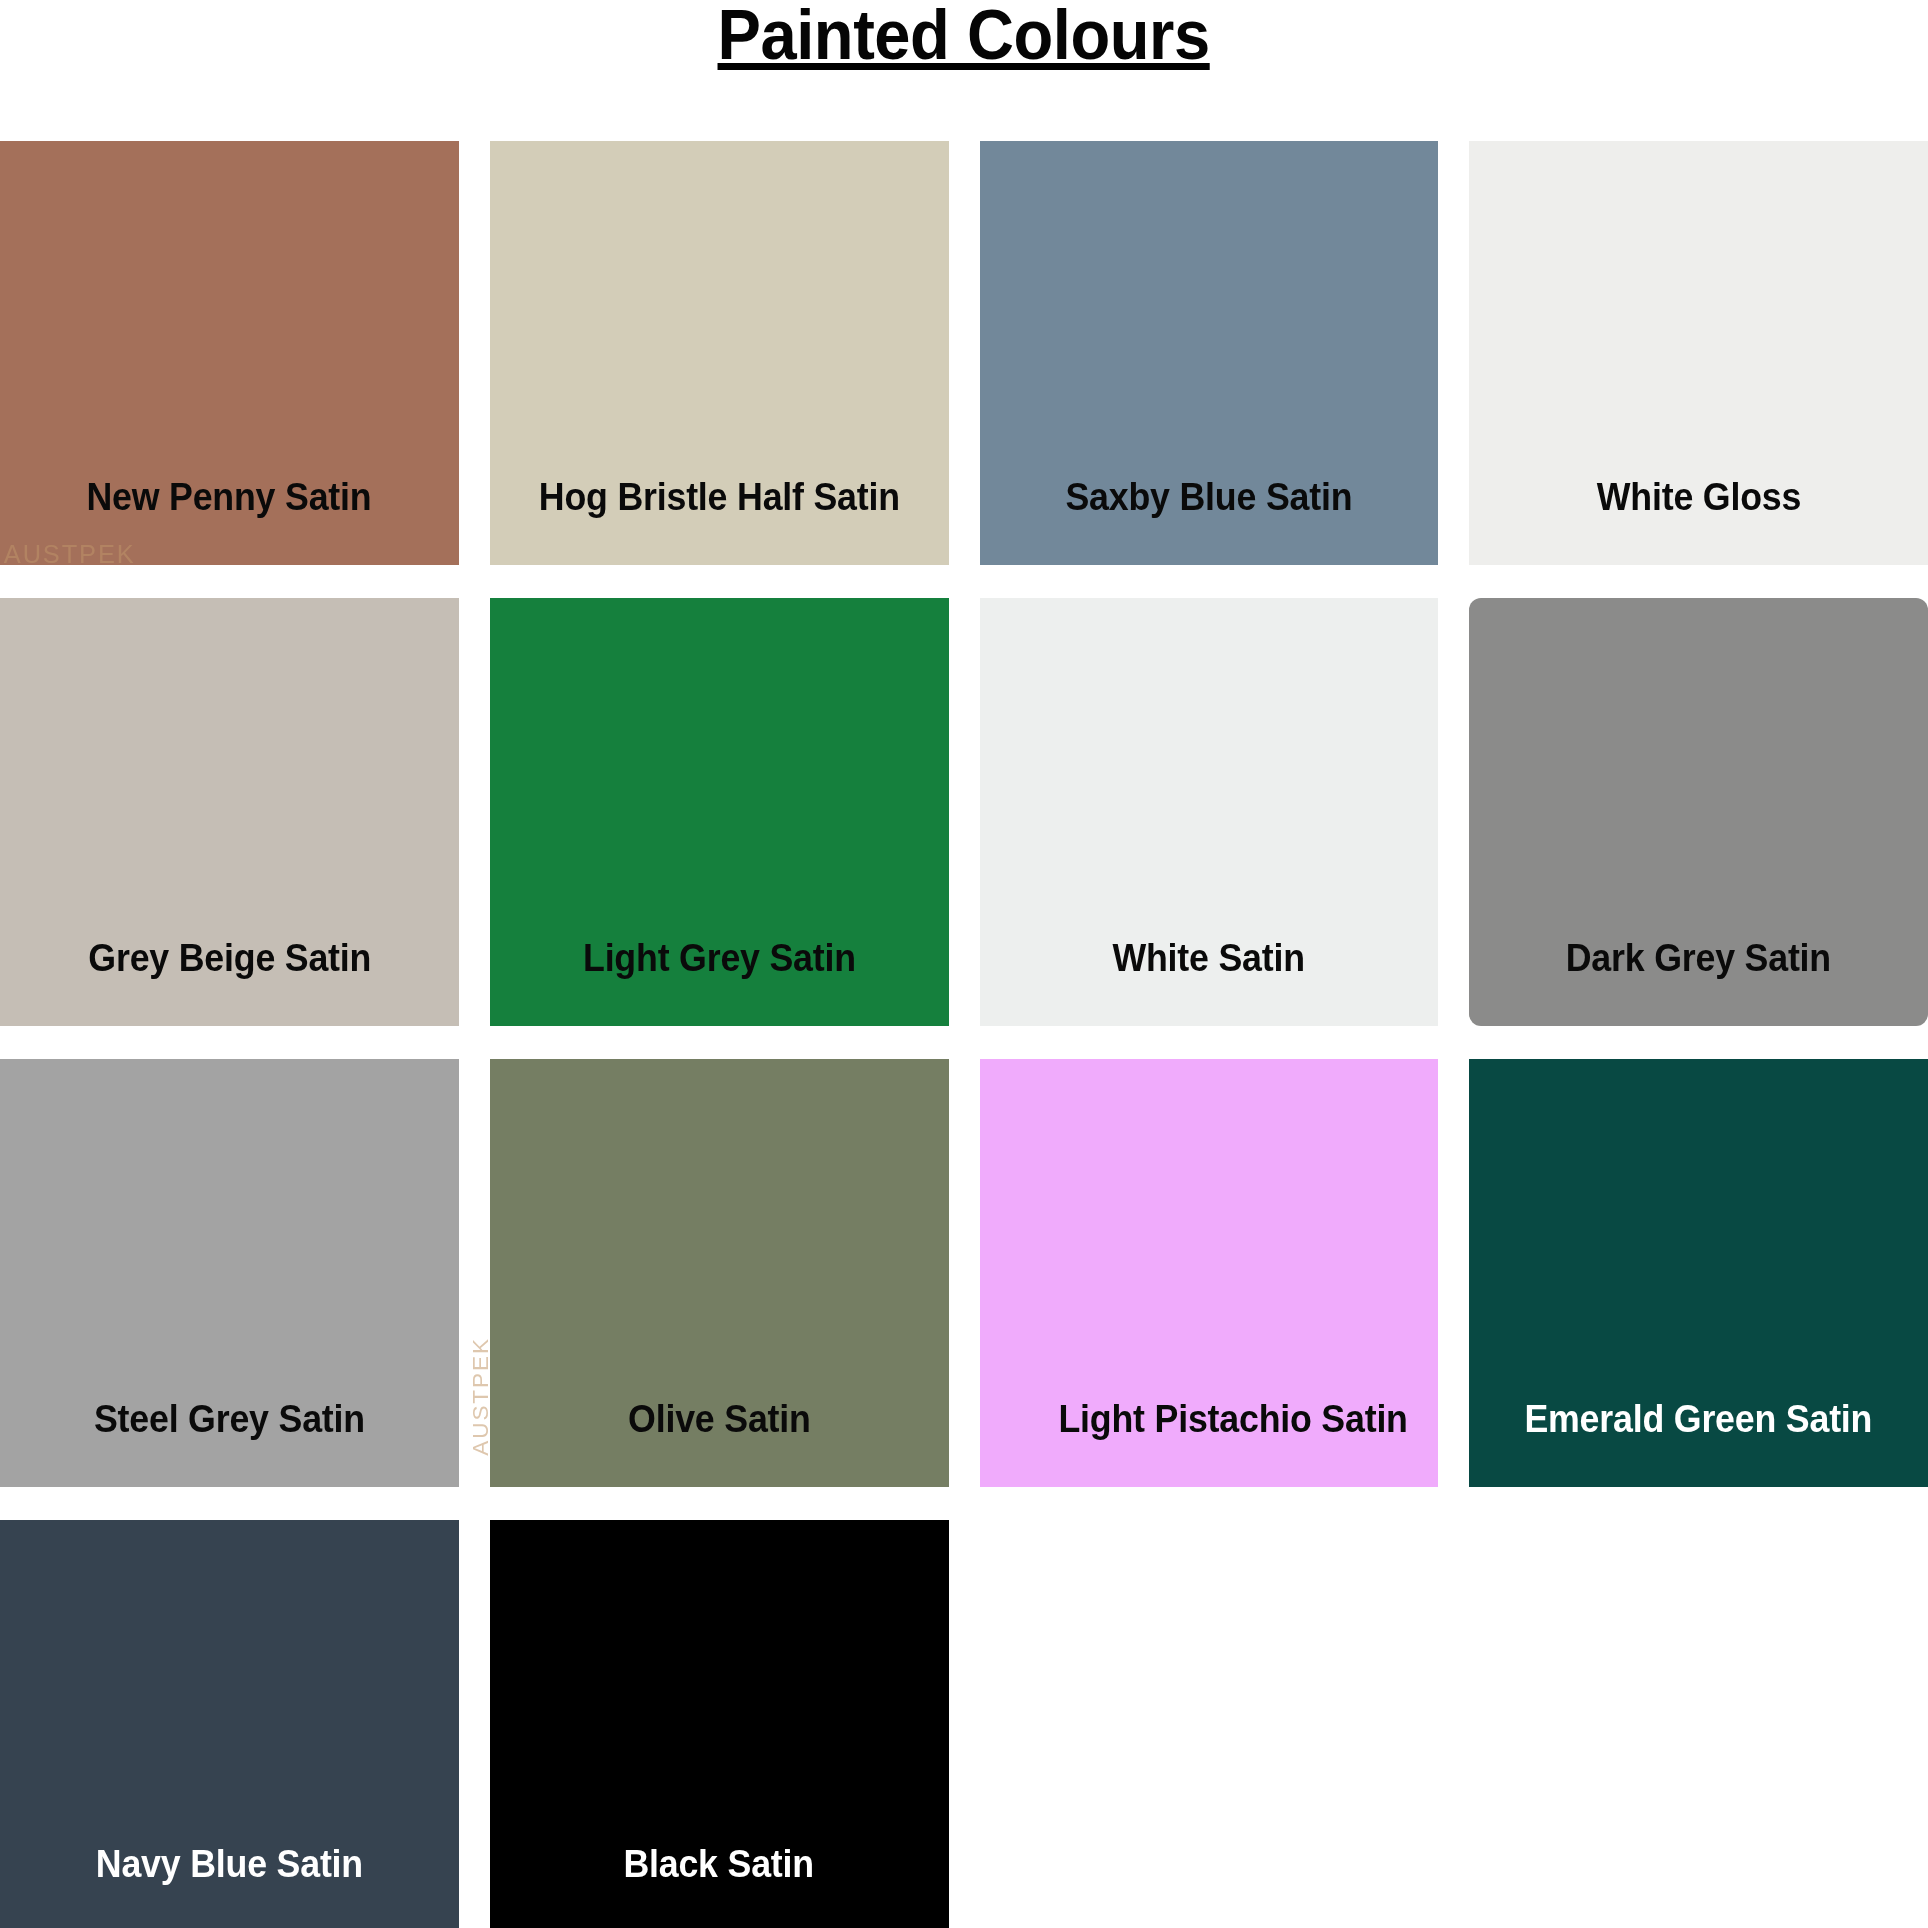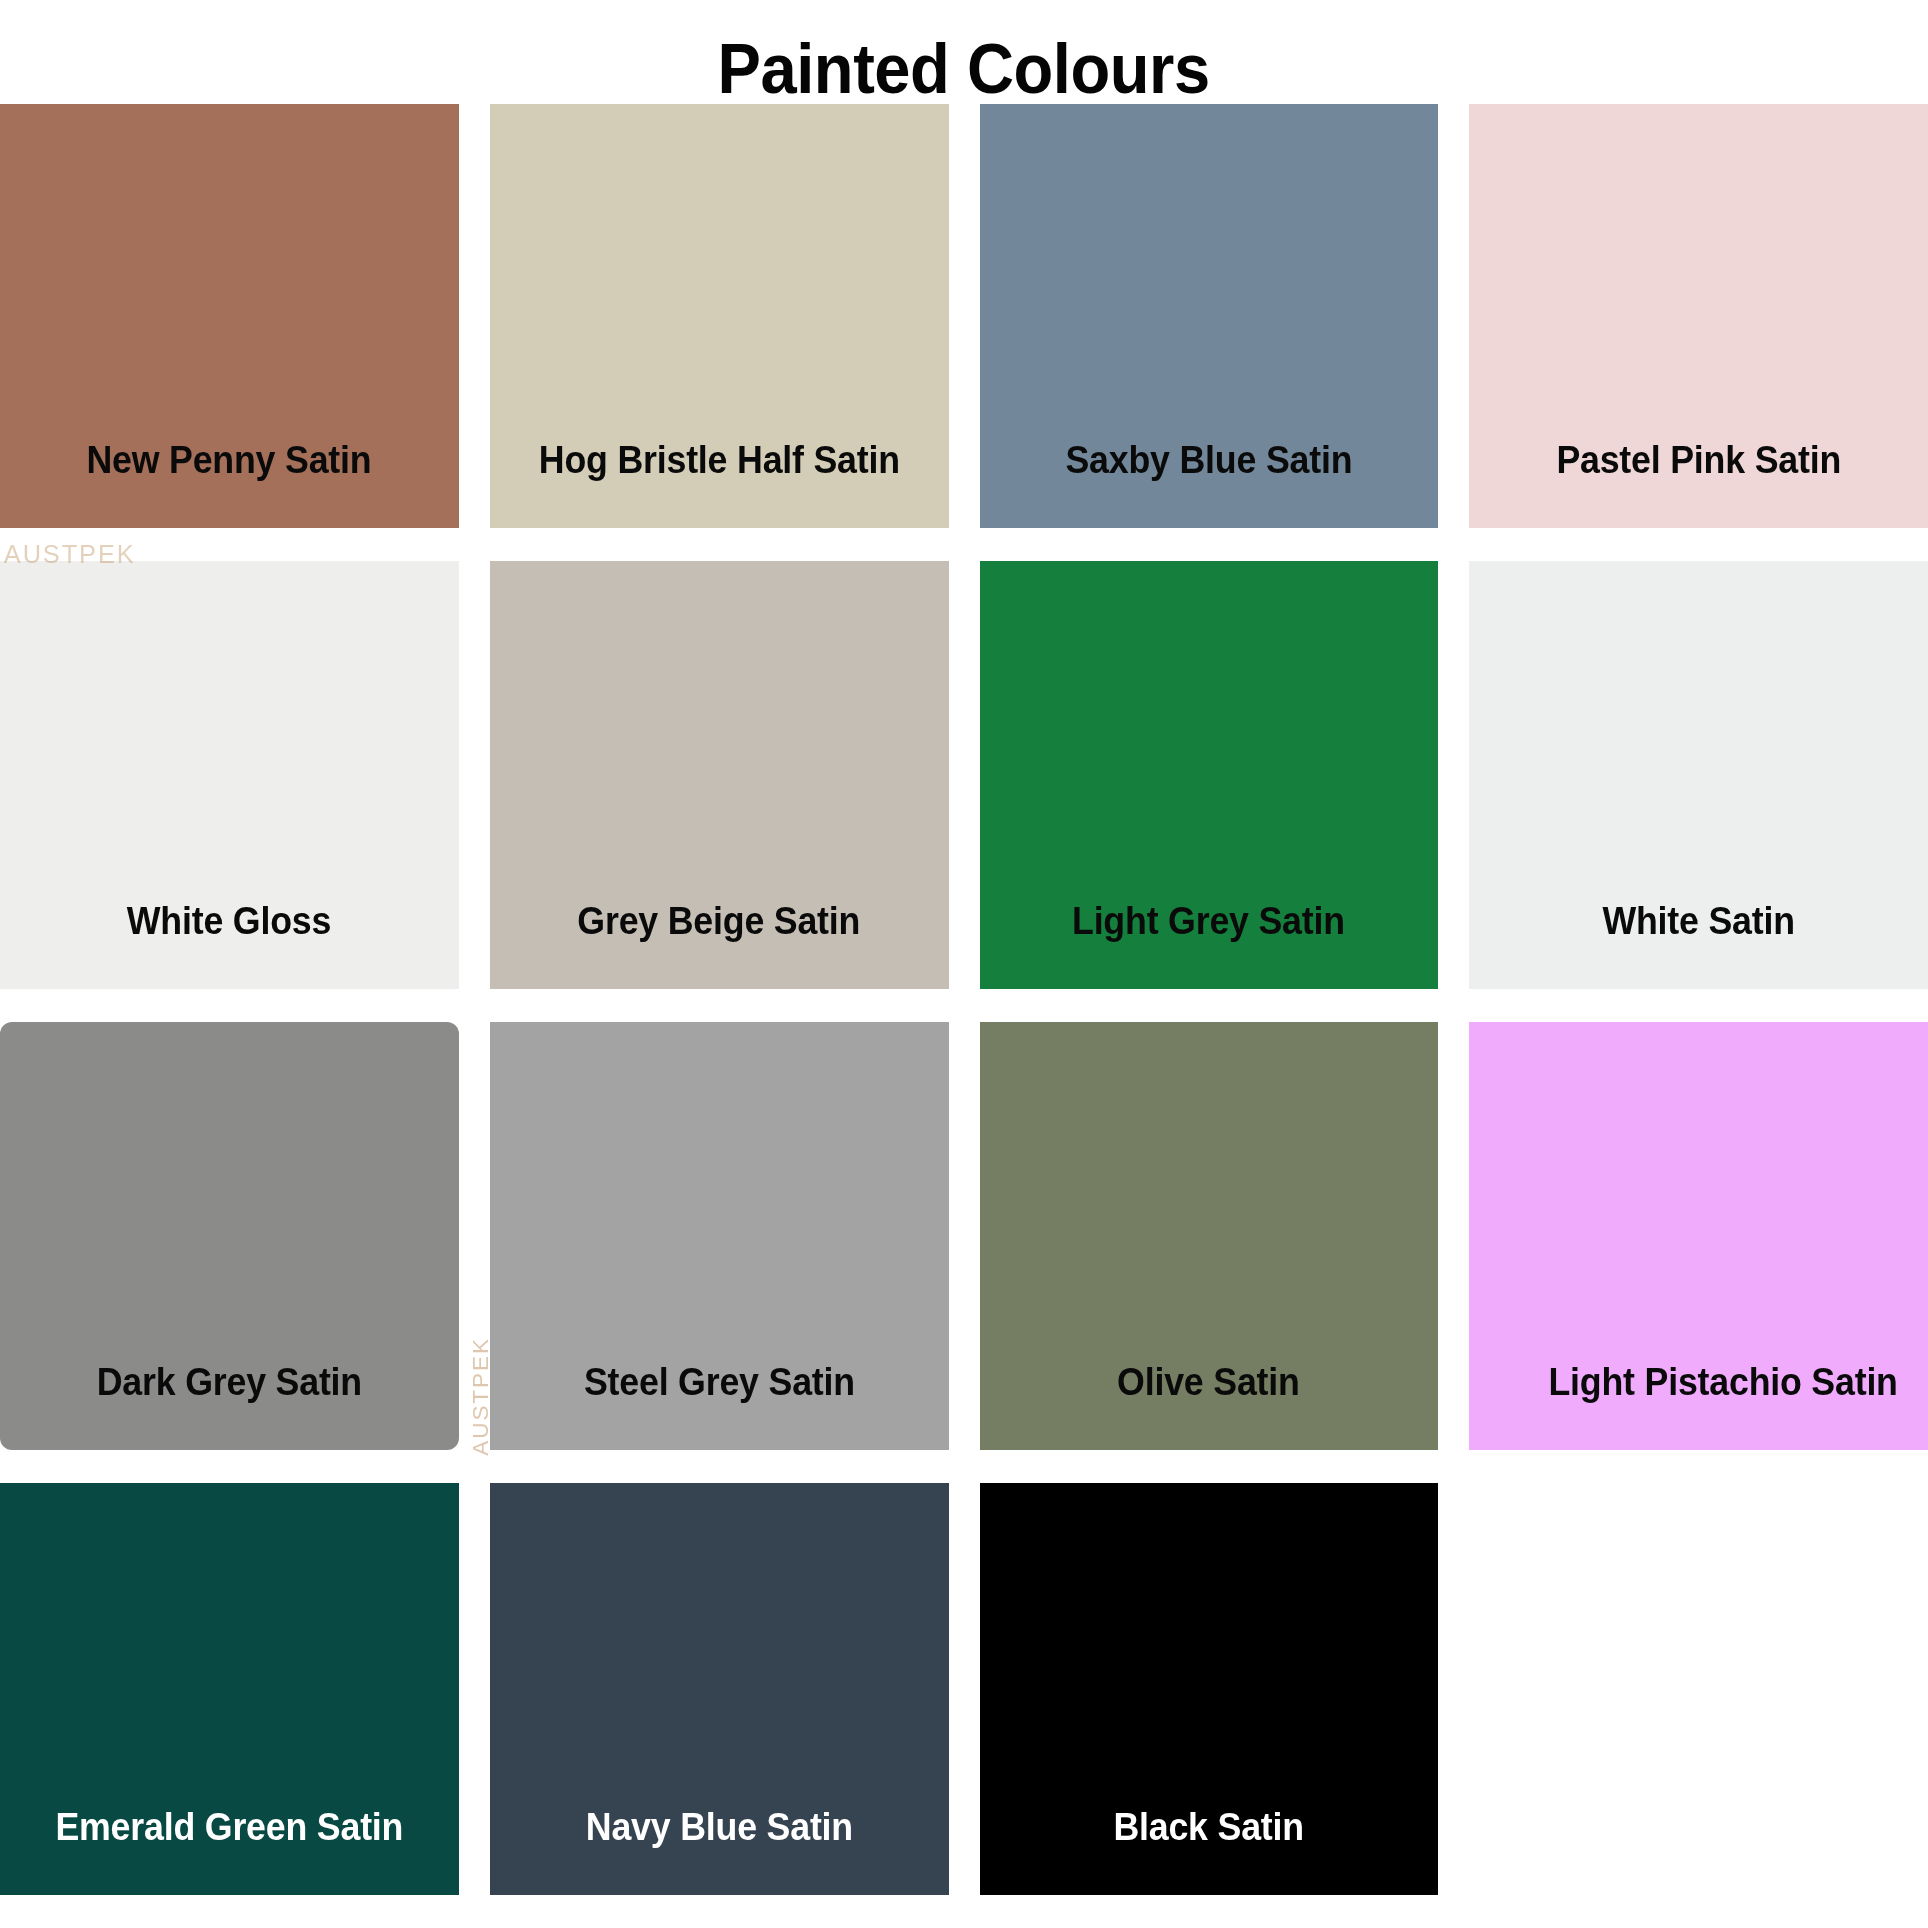--- a/index.html
+++ b/index.html
@@ -20,24 +20,25 @@
   .page {
     width: 1928px;
     height: 1928px;
     position: relative;
     background: #ffffff;
   }
 
   
   .title-bar {
     width: 100%;
-    height: 104px;
+    height: 141px;
     display: flex;
-    align-items: flex-end;
+    align-items: flex-start;
     justify-content: center;
+    text-decoration: underline;
   }
 
   .page-title {
     font-size: 70px;
     font-weight: 700;
     letter-spacing: -0.5px;
     color: #050505;
     line-height: 1;
     font-stretch: condensed;
     transform: scaleX(0.93);
@@ -132,23 +133,20 @@
 
   <div class="swatch col-1" style="background: rgb(164, 112, 90);">
         <div class="swatch-label dark">New Penny Satin</div>
       </div>
       <div class="swatch col-2" style="background: rgb(211, 205, 184);">
         <div class="swatch-label dark">Hog Bristle Half Satin</div>
       </div>
       <div class="swatch col-3" style="background: rgb(114, 136, 154);">
         <div class="swatch-label dark">Saxby Blue Satin</div>
       </div>
-      <div class="swatch col-4" style="background: rgb(239, 215, 216);">
-        <div class="swatch-label dark">Pastel Pink Satin</div>
-      </div>
       <div class="swatch col-1" style="background: rgb(238, 238, 236);">
         <div class="swatch-label dark">White Gloss</div>
       </div>
       <div class="swatch col-2" style="background: rgb(197, 190, 181);">
         <div class="swatch-label dark">Grey Beige Satin</div>
       </div>
       <div class="swatch col-3" style="background: #15803d; justify-content: center;">
         <div class="swatch-label dark">Light Grey Satin</div>
       </div>
       <div class="swatch col-4" style="background: rgb(237, 239, 238);">

